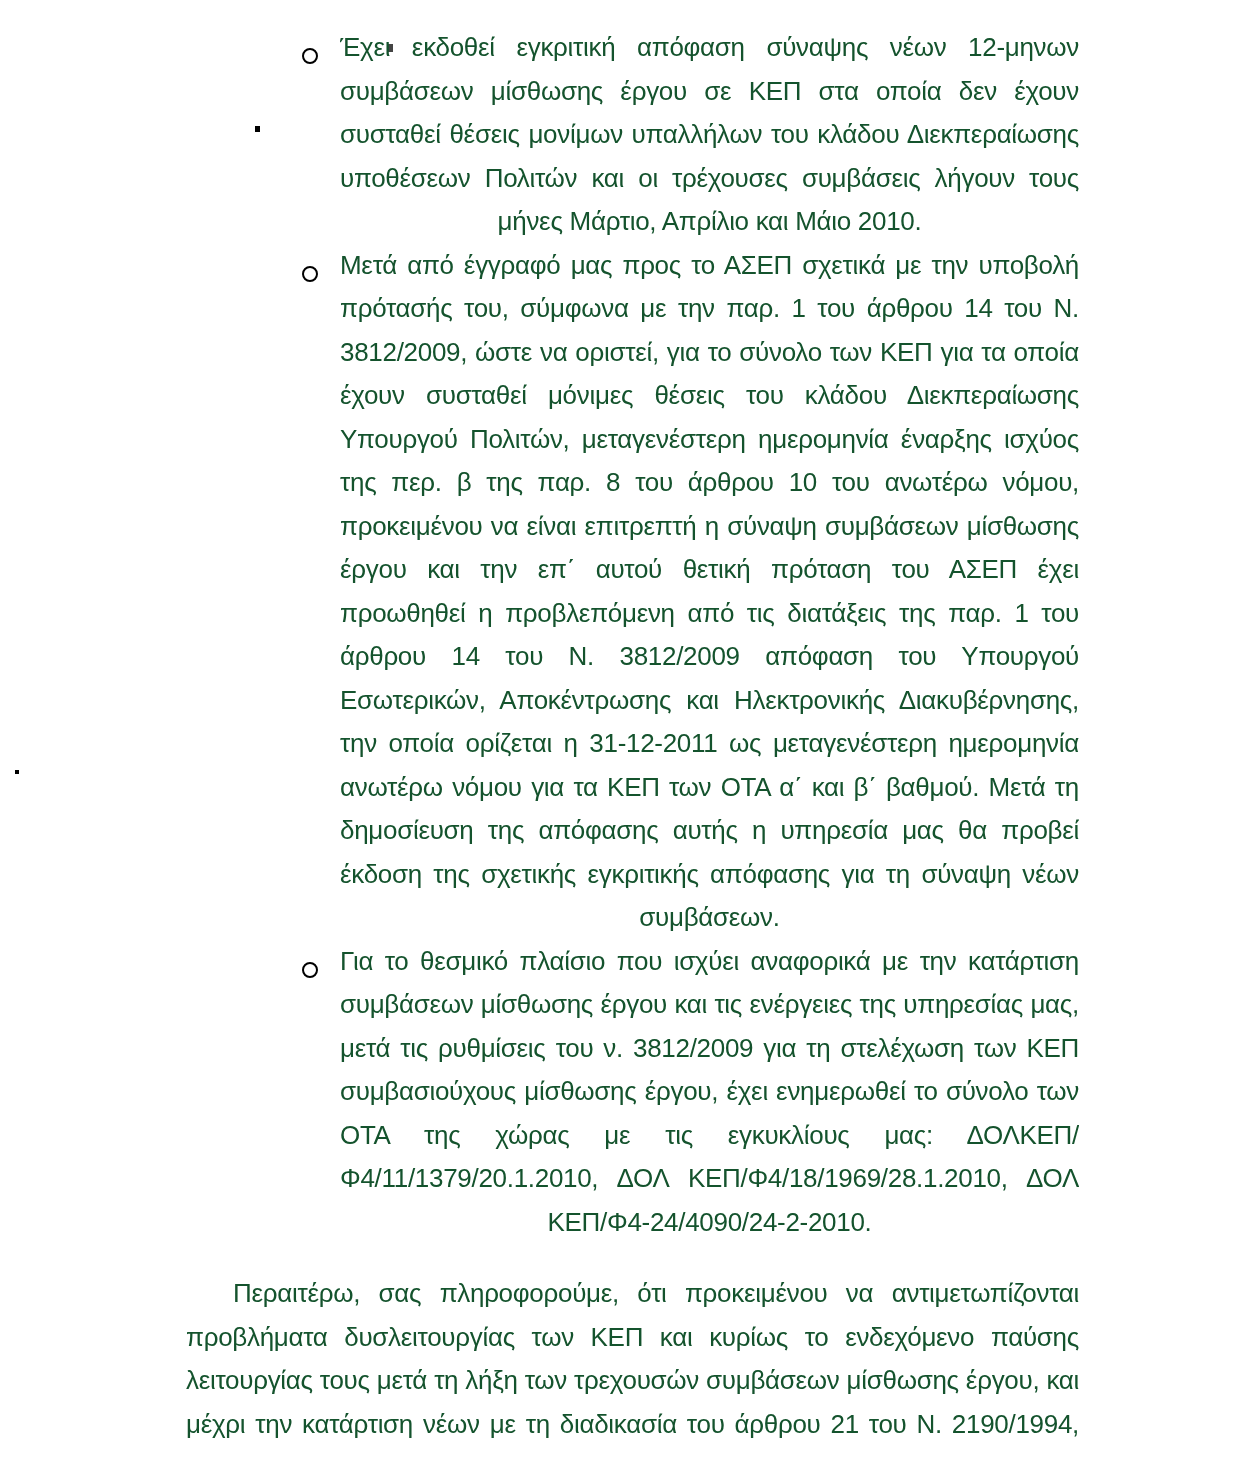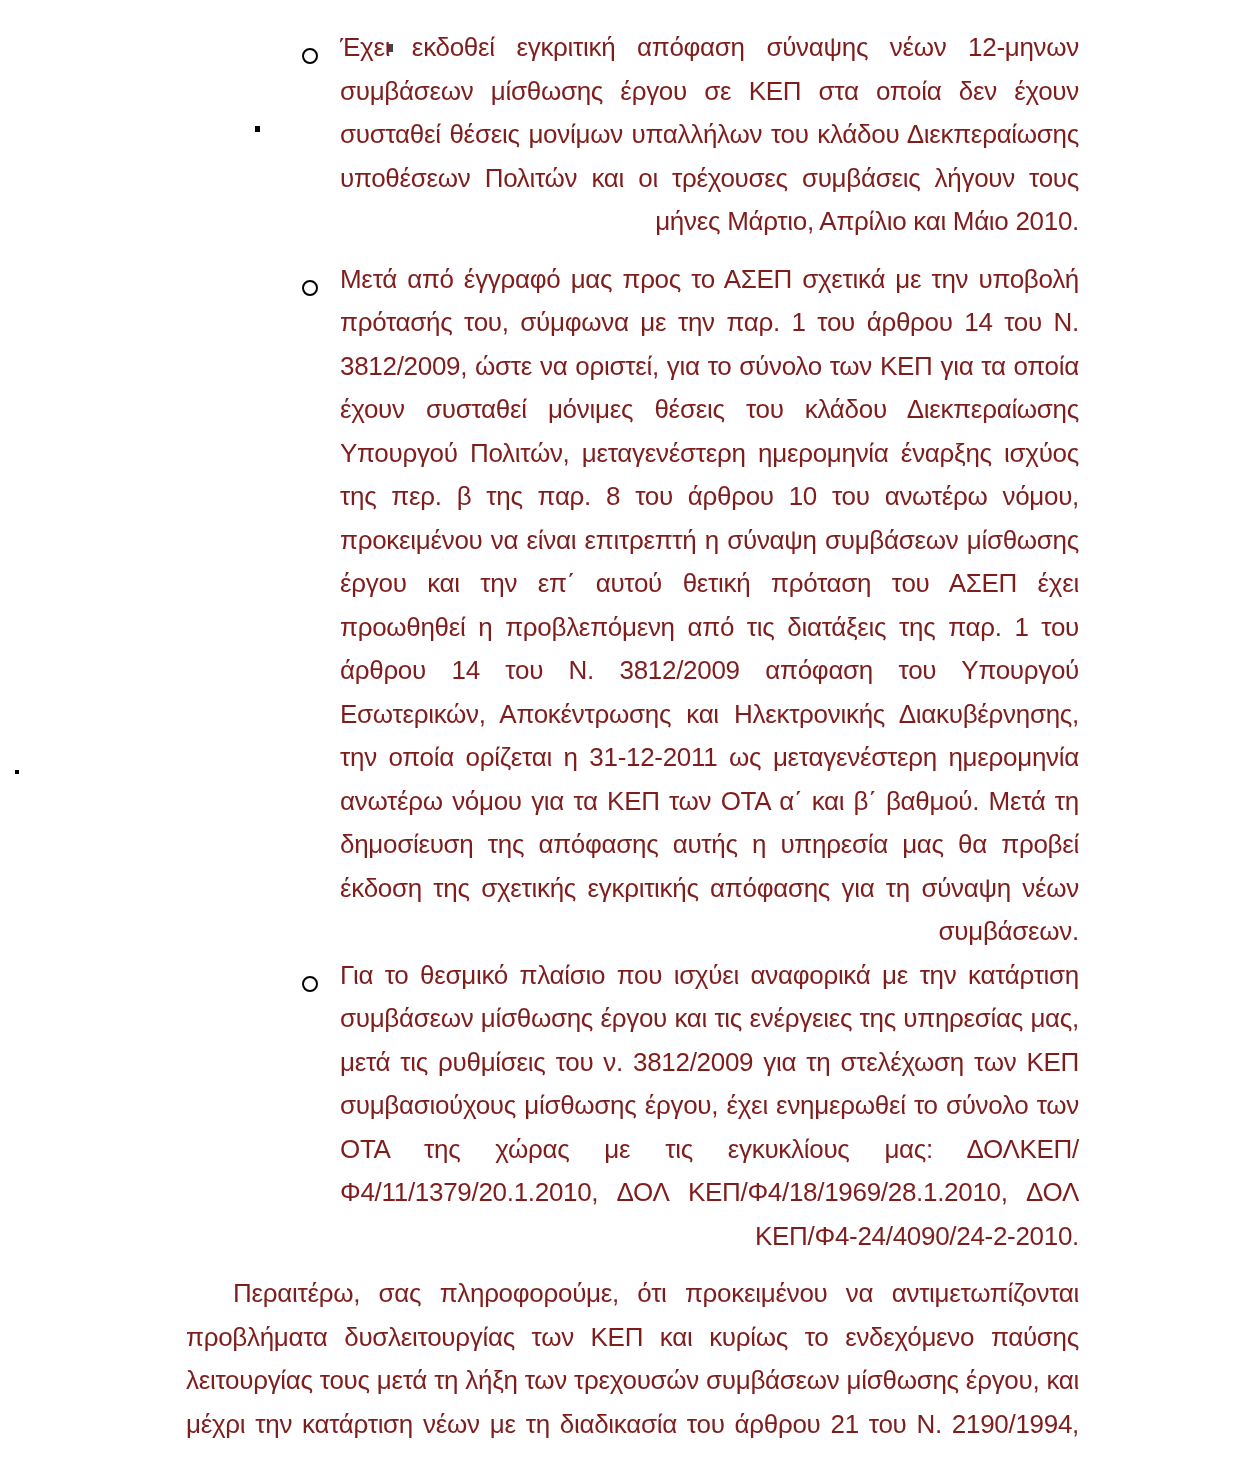--- a/index.html
+++ b/index.html
@@ -1,46 +1,46 @@
 <!DOCTYPE html>
 <html lang="el"><head>
 <meta charset="utf-8">
 <style>
   html, body { margin: 0; padding: 0; background: #ffffff; }
   .page {
     position: relative;
     width: 1255px;
     height: 1477px;
     background: #ffffff;
-    color: #7f1d1d;
+    color: #14532d;
     font-family: "Liberation Sans", sans-serif;
     font-size: 26px;
     letter-spacing: -0.3px;
     overflow: hidden;
   }
   .bullets {
     position: absolute;
     left: 340px;
     top: 26px;
     width: 739px;
   }
   .bullet-item { position: relative; }
-  .bullet-item.gap-before { margin-top: 14px; }
+  .bullet-item.gap-before { }
   .line {
     height: 43.5px;
     line-height: 43.5px;
     overflow: hidden;
     white-space: normal;
   }
   .line.fill {
     text-align: justify;
     text-align-last: justify;
     text-justify: inter-word;
   }
-  .line.last { text-align: right; }
+  .line.last { text-align: center; }
   .line.indent { text-indent: 47px; }
   .bullet-icon {
     position: absolute;
     left: -38px;
     top: 22px;
     width: 12px;
     height: 12px;
     border: 2px solid #000000;
     border-radius: 50%;
     box-sizing: content-box;

